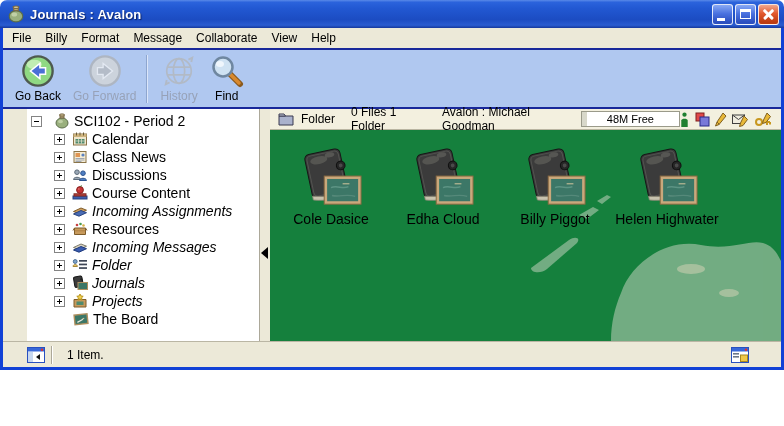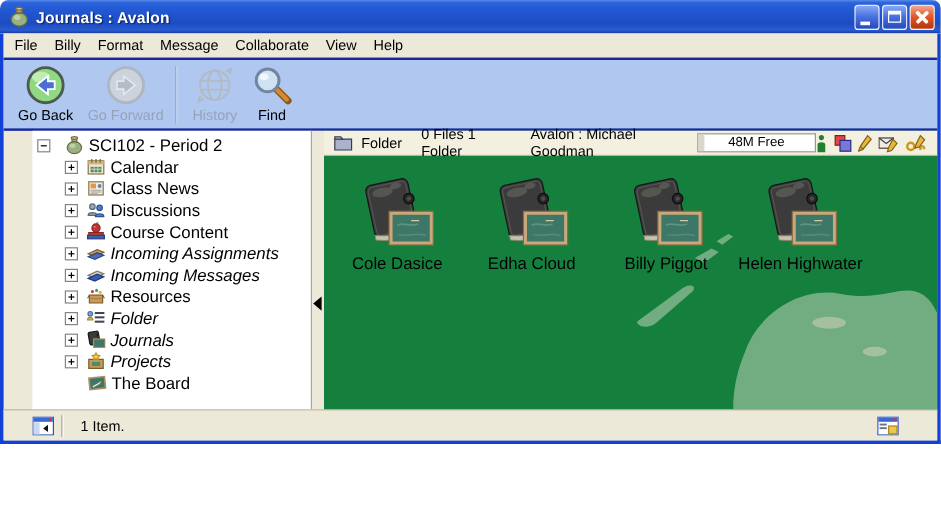--- a/index.html
+++ b/index.html
@@ -240,40 +240,40 @@
 
         <div class="trow child italic">
           <span class="exp plus"></span>
           <svg class="ti" viewBox="0 0 16 16">
             <path d="M1.5 8.5L9 5l5.5 2.2L7 10.7z" fill="#cf9f5d" stroke="#7e5c2a"></path>
             <path d="M1.5 11L9 7.5l5.5 2.2L7 13.2z" fill="#4a6cb4" stroke="#2a4480"></path>
           </svg>
           <span class="lbl">Incoming Assignments</span>
         </div>
 
-        <div class="trow child italic">
-          <span class="exp plus"></span>
-          <svg class="ti" viewBox="0 0 16 16">
-            <path d="M1.5 8.5L9 5l5.5 2.2L7 10.7z" fill="#d8d2c2" stroke="#7e7c6a"></path>
-            <path d="M1.5 11L9 7.5l5.5 2.2L7 13.2z" fill="#3a5cb0" stroke="#1e3a7e"></path>
-          </svg>
-          <span class="lbl">Incoming Messages</span>
-        </div>
-
         <div class="trow child">
           <span class="exp plus"></span>
           <svg class="ti" viewBox="0 0 16 16">
             <circle cx="5" cy="4" r="1.3" fill="#c74040"></circle>
             <circle cx="8.5" cy="3" r="1.3" fill="#4a9a50"></circle>
             <circle cx="11.5" cy="4.5" r="1.3" fill="#d8b048"></circle>
             <path d="M2.5 7h11v6.5h-11z" fill="#c79a5c" stroke="#7e5c2a"></path>
             <path d="M2.5 7L1 9.5M13.5 7L15 9.5" stroke="#7e5c2a"></path>
             <path d="M2.5 9.8h11" stroke="#a87c40" stroke-width="0.8"></path>
           </svg>
           <span class="lbl">Resources</span>
+        </div>
+
+        <div class="trow child italic">
+          <span class="exp plus"></span>
+          <svg class="ti" viewBox="0 0 16 16">
+            <path d="M1.5 8.5L9 5l5.5 2.2L7 10.7z" fill="#d8d2c2" stroke="#7e7c6a"></path>
+            <path d="M1.5 11L9 7.5l5.5 2.2L7 13.2z" fill="#3a5cb0" stroke="#1e3a7e"></path>
+          </svg>
+          <span class="lbl">Incoming Messages</span>
         </div>
 
         <div class="trow child italic">
           <span class="exp plus"></span>
           <svg class="ti" viewBox="0 0 16 16">
             <circle cx="3.2" cy="4.5" r="1.9" fill="#7fa3c9" stroke="#4a6e94"></circle>
             <path d="M1 9.5c0-2.6 4.4-2.6 4.4 0z" fill="#e8c86a" stroke="#a8883a"></path>
             <rect x="7" y="3" width="8" height="1.7" fill="#3e4656"></rect>
             <rect x="7" y="6.6" width="8" height="1.7" fill="#3e4656"></rect>
             <rect x="7" y="10.2" width="8" height="1.7" fill="#3e4656"></rect>

